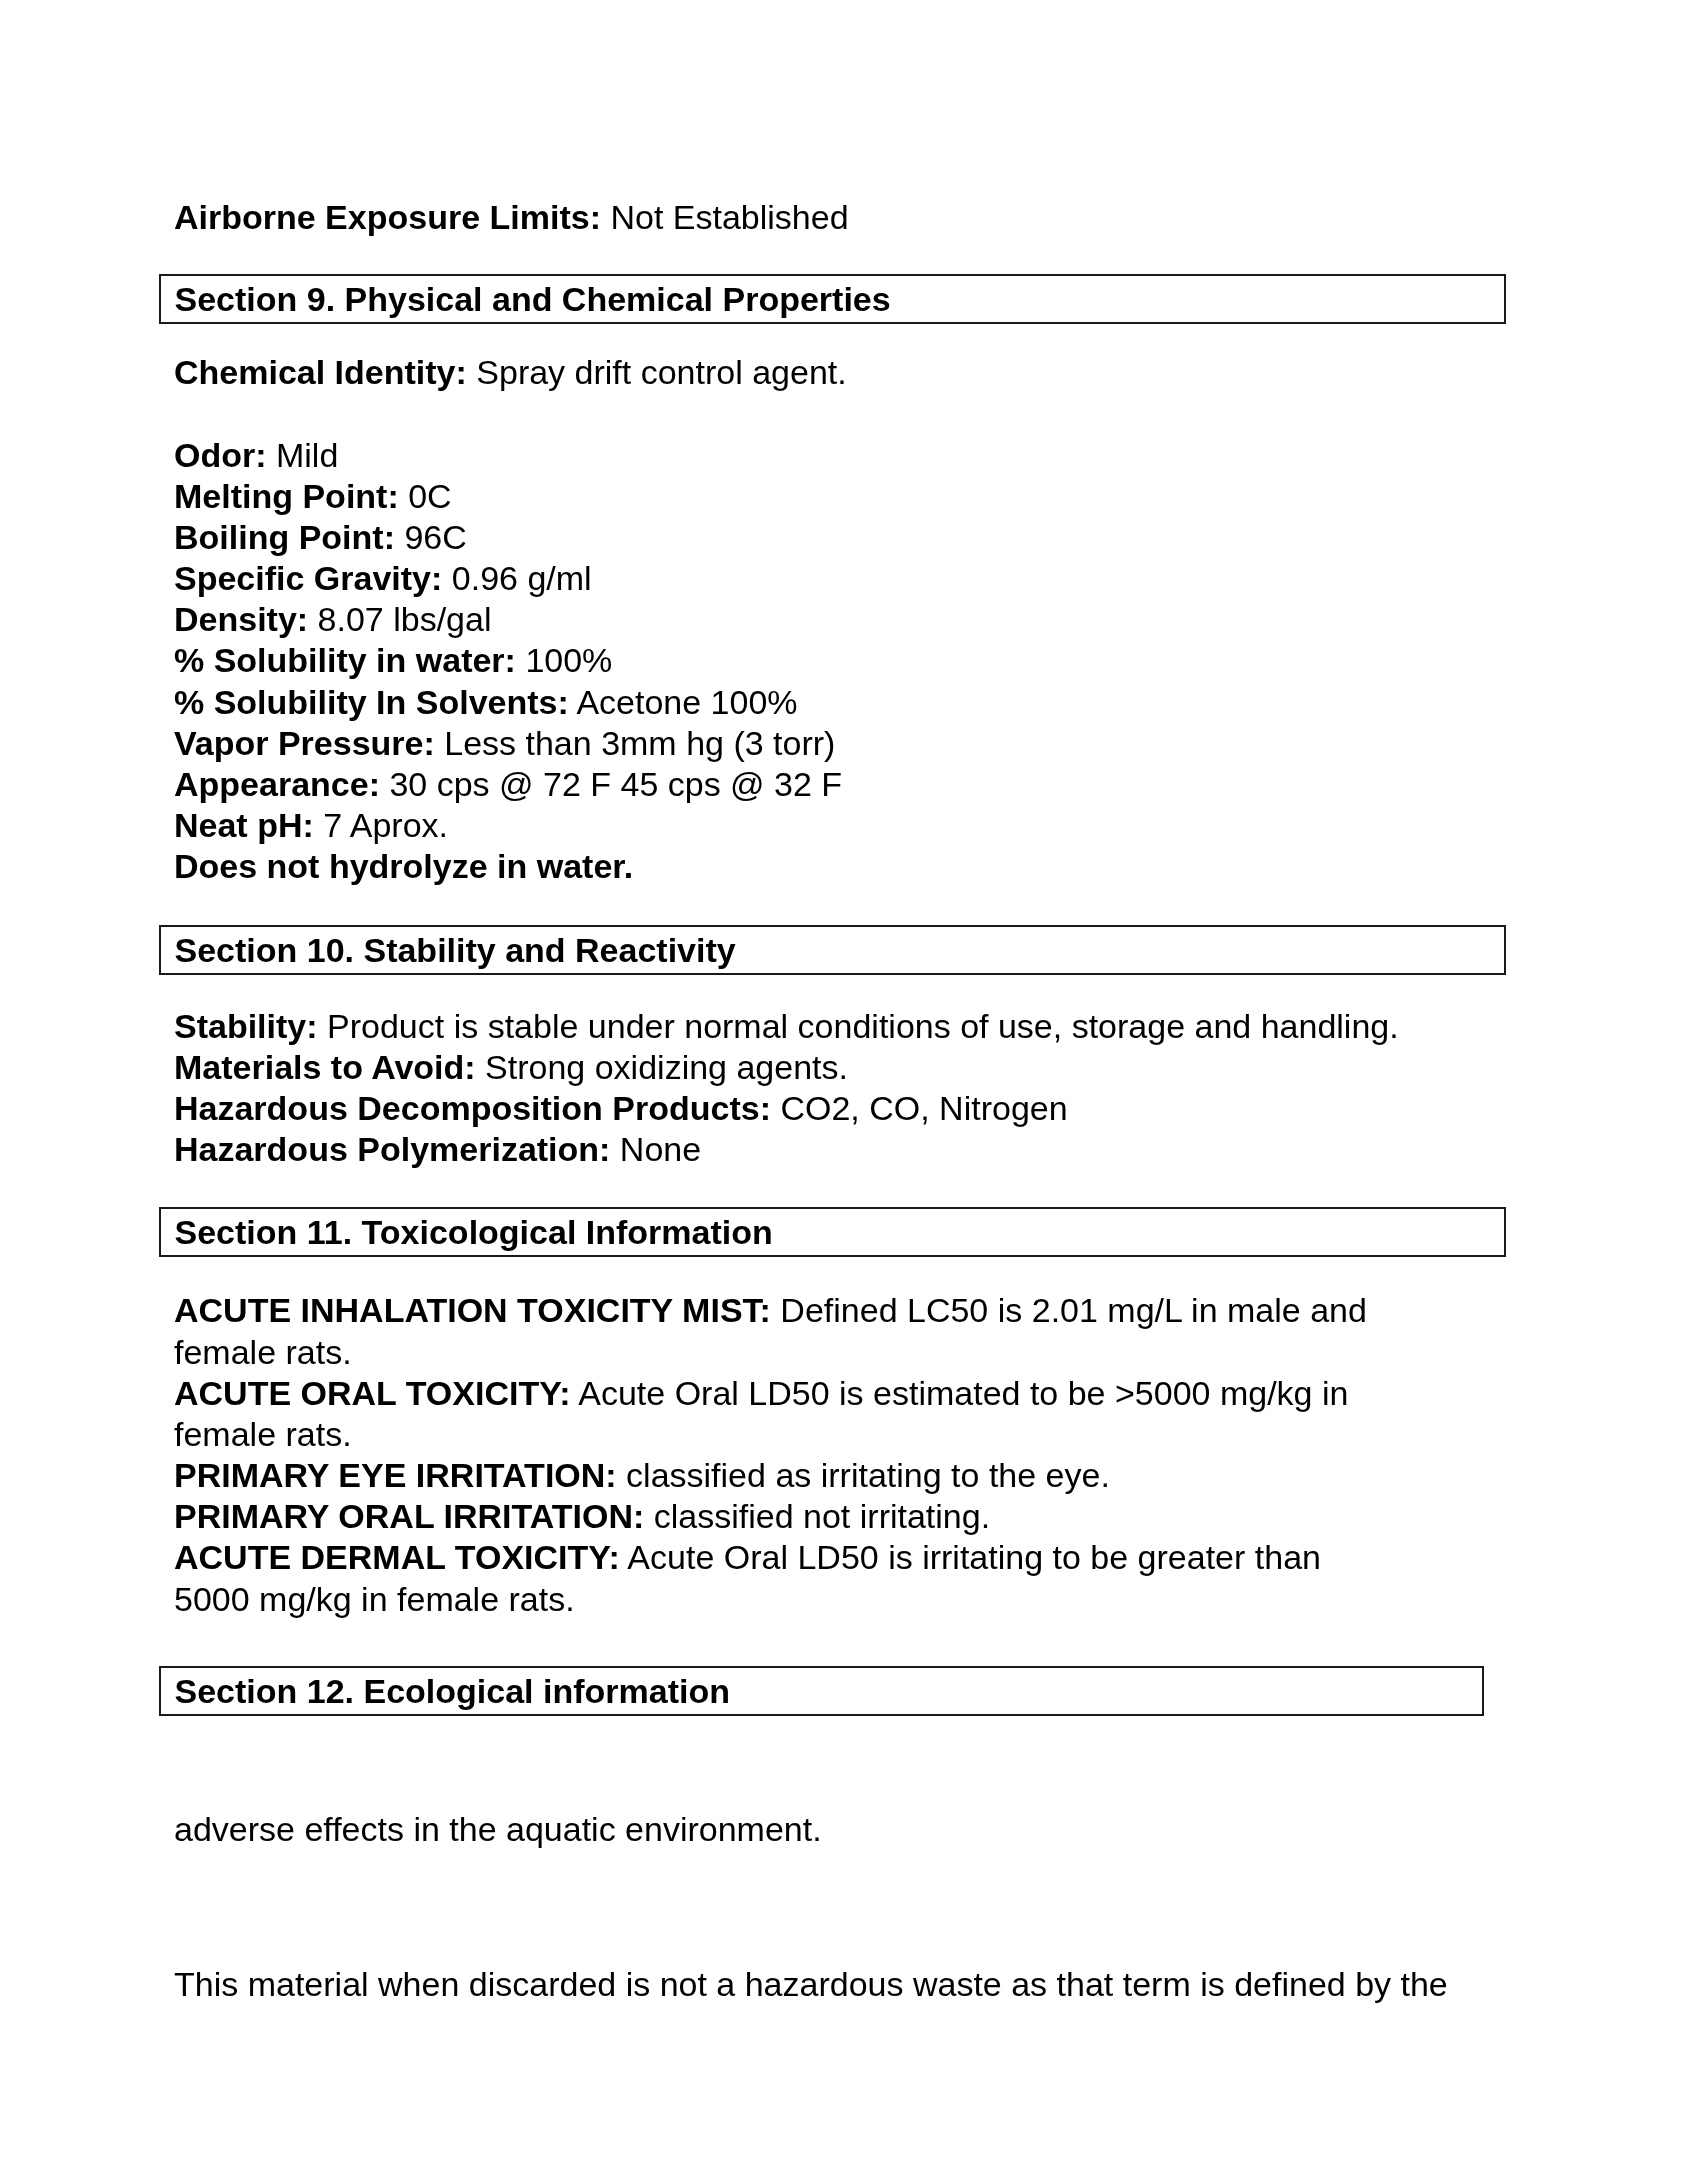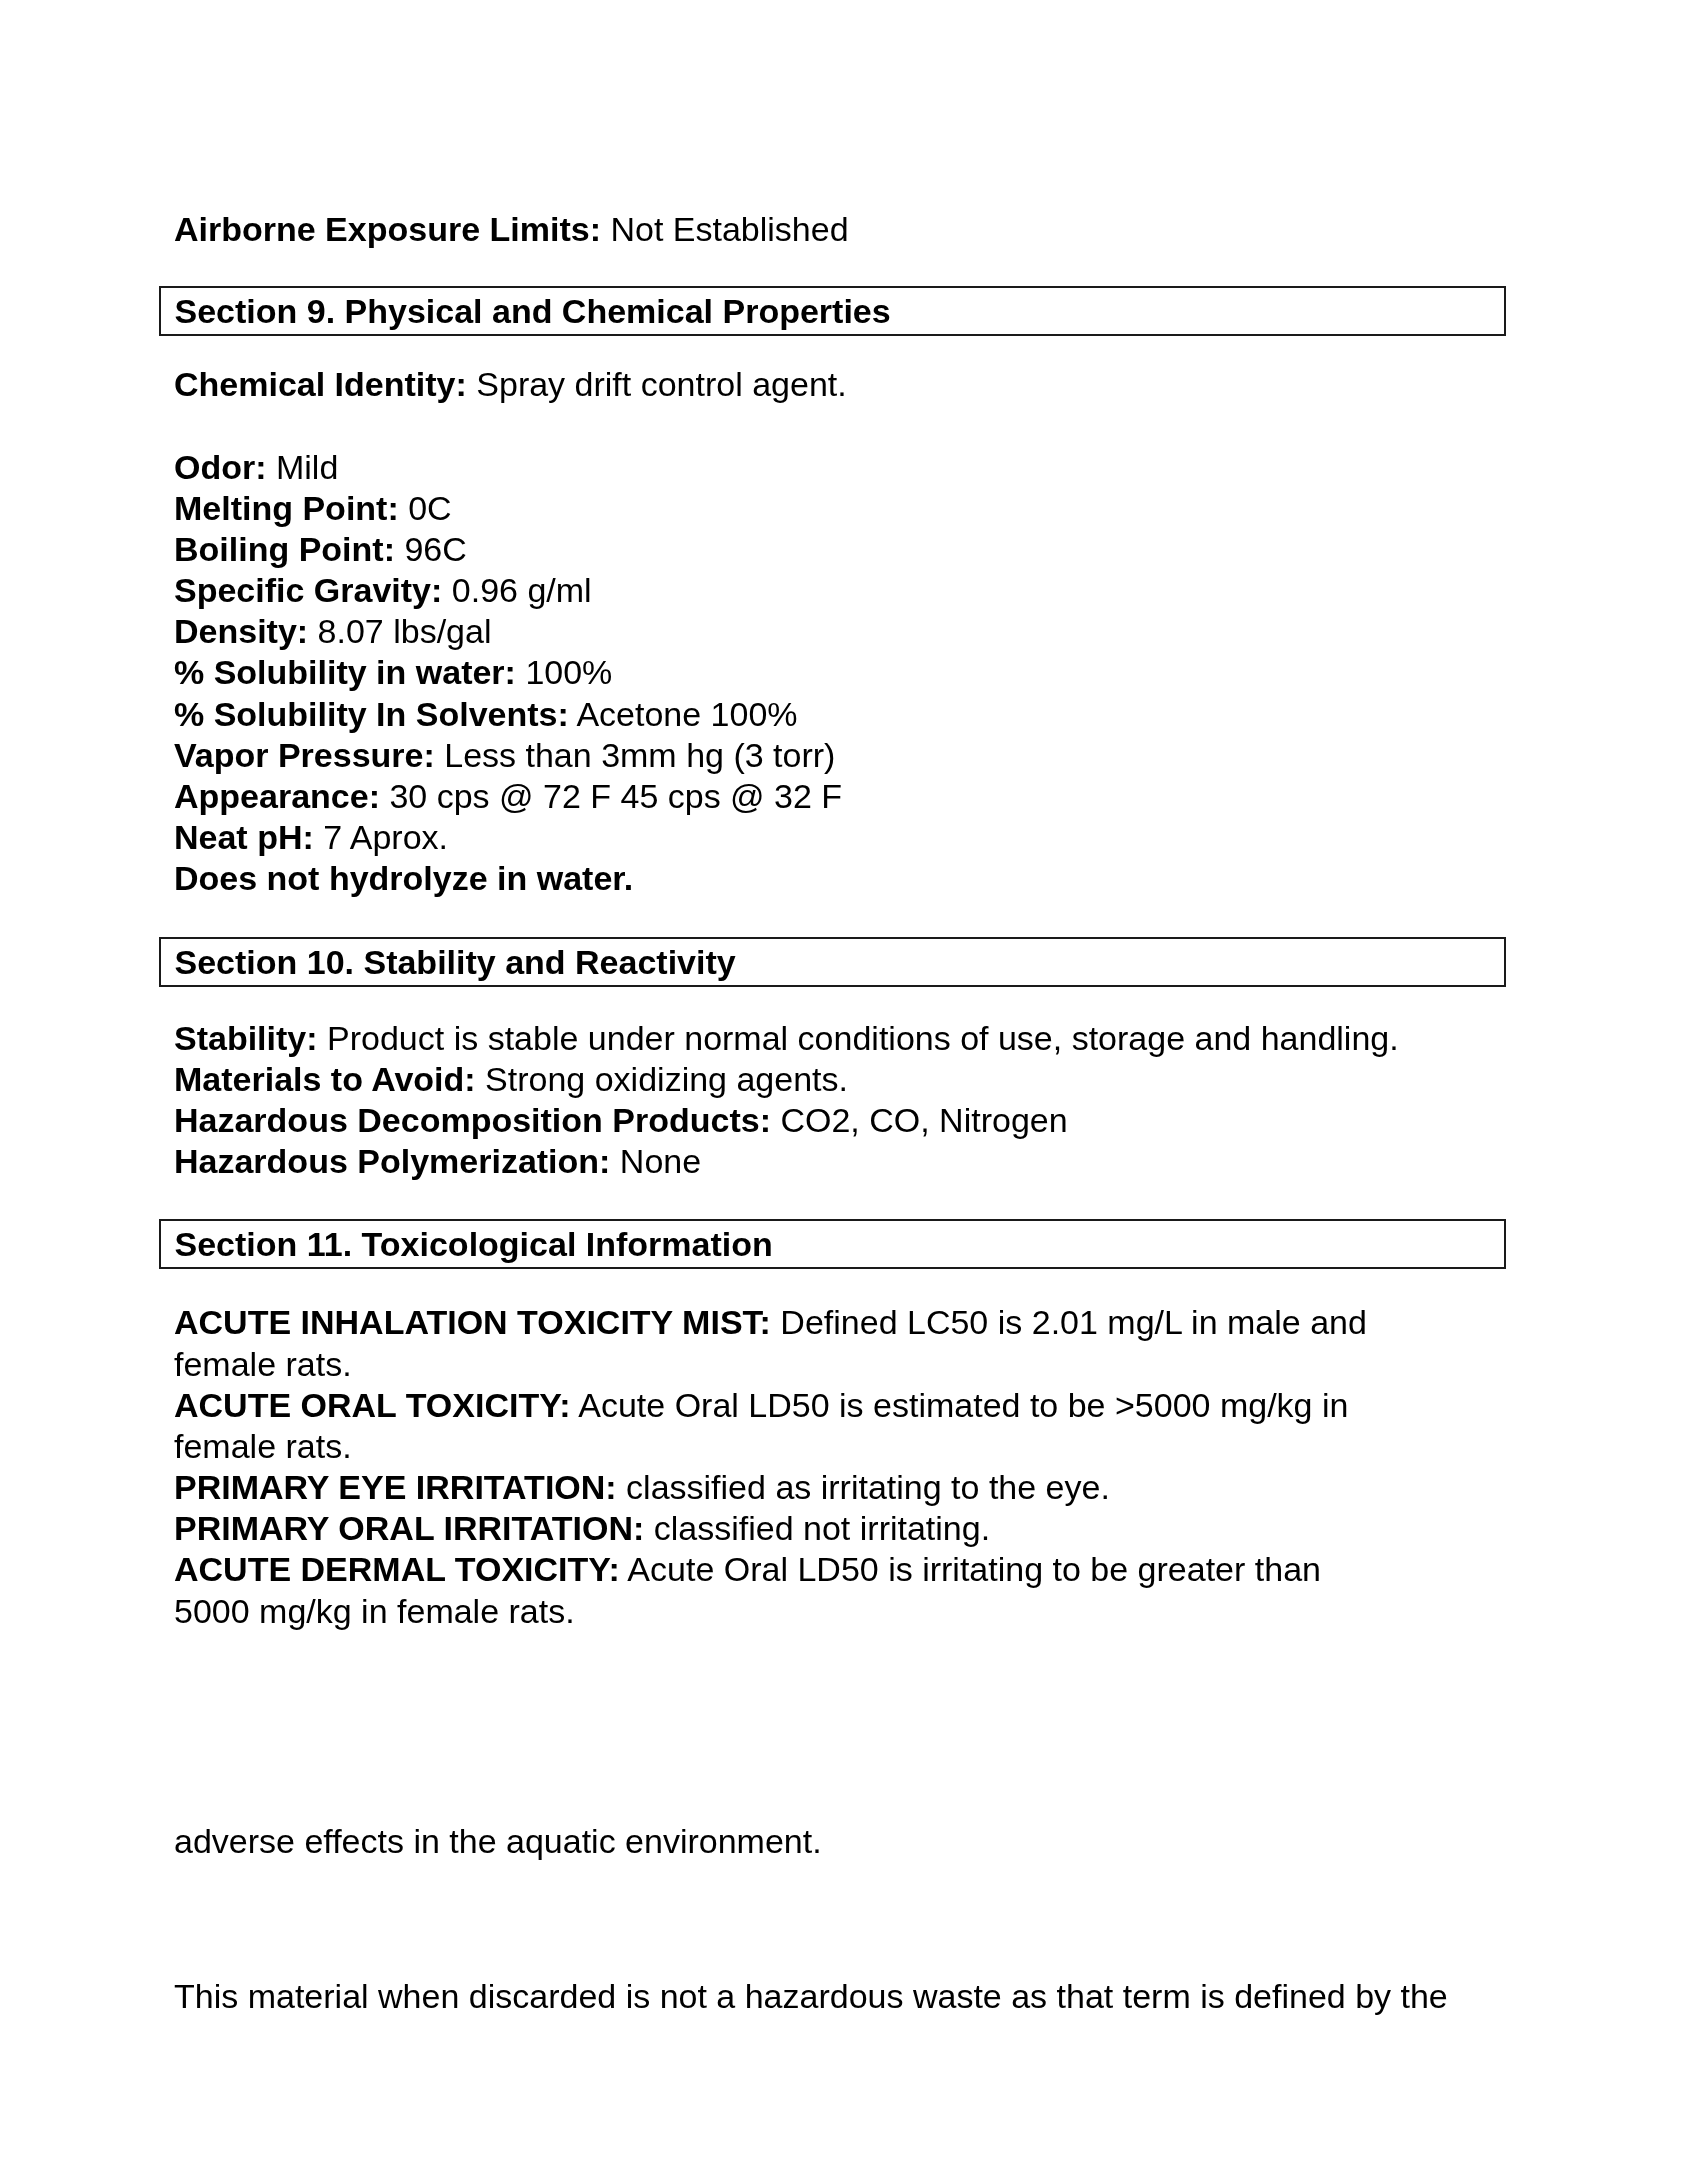--- a/index.html
+++ b/index.html
@@ -1,18 +1,18 @@
 <!DOCTYPE html>
 <html style="font-size:10.8px"><head>
 <meta charset="utf-8">
 <style>
   html, body { margin: 0; padding: 0; background: #ffffff; }
   body { width: 1687px; height: 2183px; position: relative; overflow: hidden;
          font-family: "Liberation Sans", sans-serif; color: #000; }
-  .page { position: absolute; left: 0; top: 12px; width: 1687px; height: 1556px; }
+  .page { position: absolute; left: 0; top: 0; width: 1687px; height: 1556px; }
   .line { position: absolute; left: 174px; font-size: 34px; line-height: 41px; white-space: nowrap; }
   .line b { font-weight: bold; }
   .box { position: absolute; left: 159px; width: 1343px; height: 46px; border: 2px solid #1a1a1a; box-sizing: content-box; }
   .box .title { position: absolute; left: 13.5px; top: 2.7px; font-size: 34px; line-height: 41px; font-weight: bold; white-space: nowrap; }
   .box.narrow { width: 1321px; }
 </style>
 </head>
 <body>
 
 <div class="page">
@@ -48,18 +48,21 @@
   </div>
   <div class="line" style="top:1290px"><b>ACUTE INHALATION TOXICITY MIST:</b><span> Defined LC50 is 2.01 mg/L in male and</span></div>
   <div class="line" style="top:1332px"><span>female rats.</span></div>
   <div class="line" style="top:1373px"><b>ACUTE ORAL TOXICITY:</b><span> Acute Oral LD50 is estimated to be &gt;5000 mg/kg in</span></div>
   <div class="line" style="top:1414px"><span>female rats.</span></div>
   <div class="line" style="top:1455px"><b>PRIMARY EYE IRRITATION:</b><span> classified as irritating to the eye.</span></div>
   <div class="line" style="top:1496px"><b>PRIMARY ORAL IRRITATION:</b><span> classified not irritating.</span></div>
   <div class="line" style="top:1537px"><b>ACUTE DERMAL TOXICITY:</b><span> Acute Oral LD50 is irritating to be greater than</span></div>
   <div class="line" style="top:1579px"><span>5000 mg/kg in female rats.</span></div>
 
+  <div class="box narrow" style="top:1666px">
+    <div class="title">Section 12. Ecological information</div>
+  </div>
   <div class="line" style="top:1809px"><span>adverse effects in the aquatic environment.</span></div>
 
   <div class="line" style="top:1964px"><span>This material when discarded is not a hazardous waste as that term is defined by the</span></div>
 
 </div>
 
 
 </body></html>

